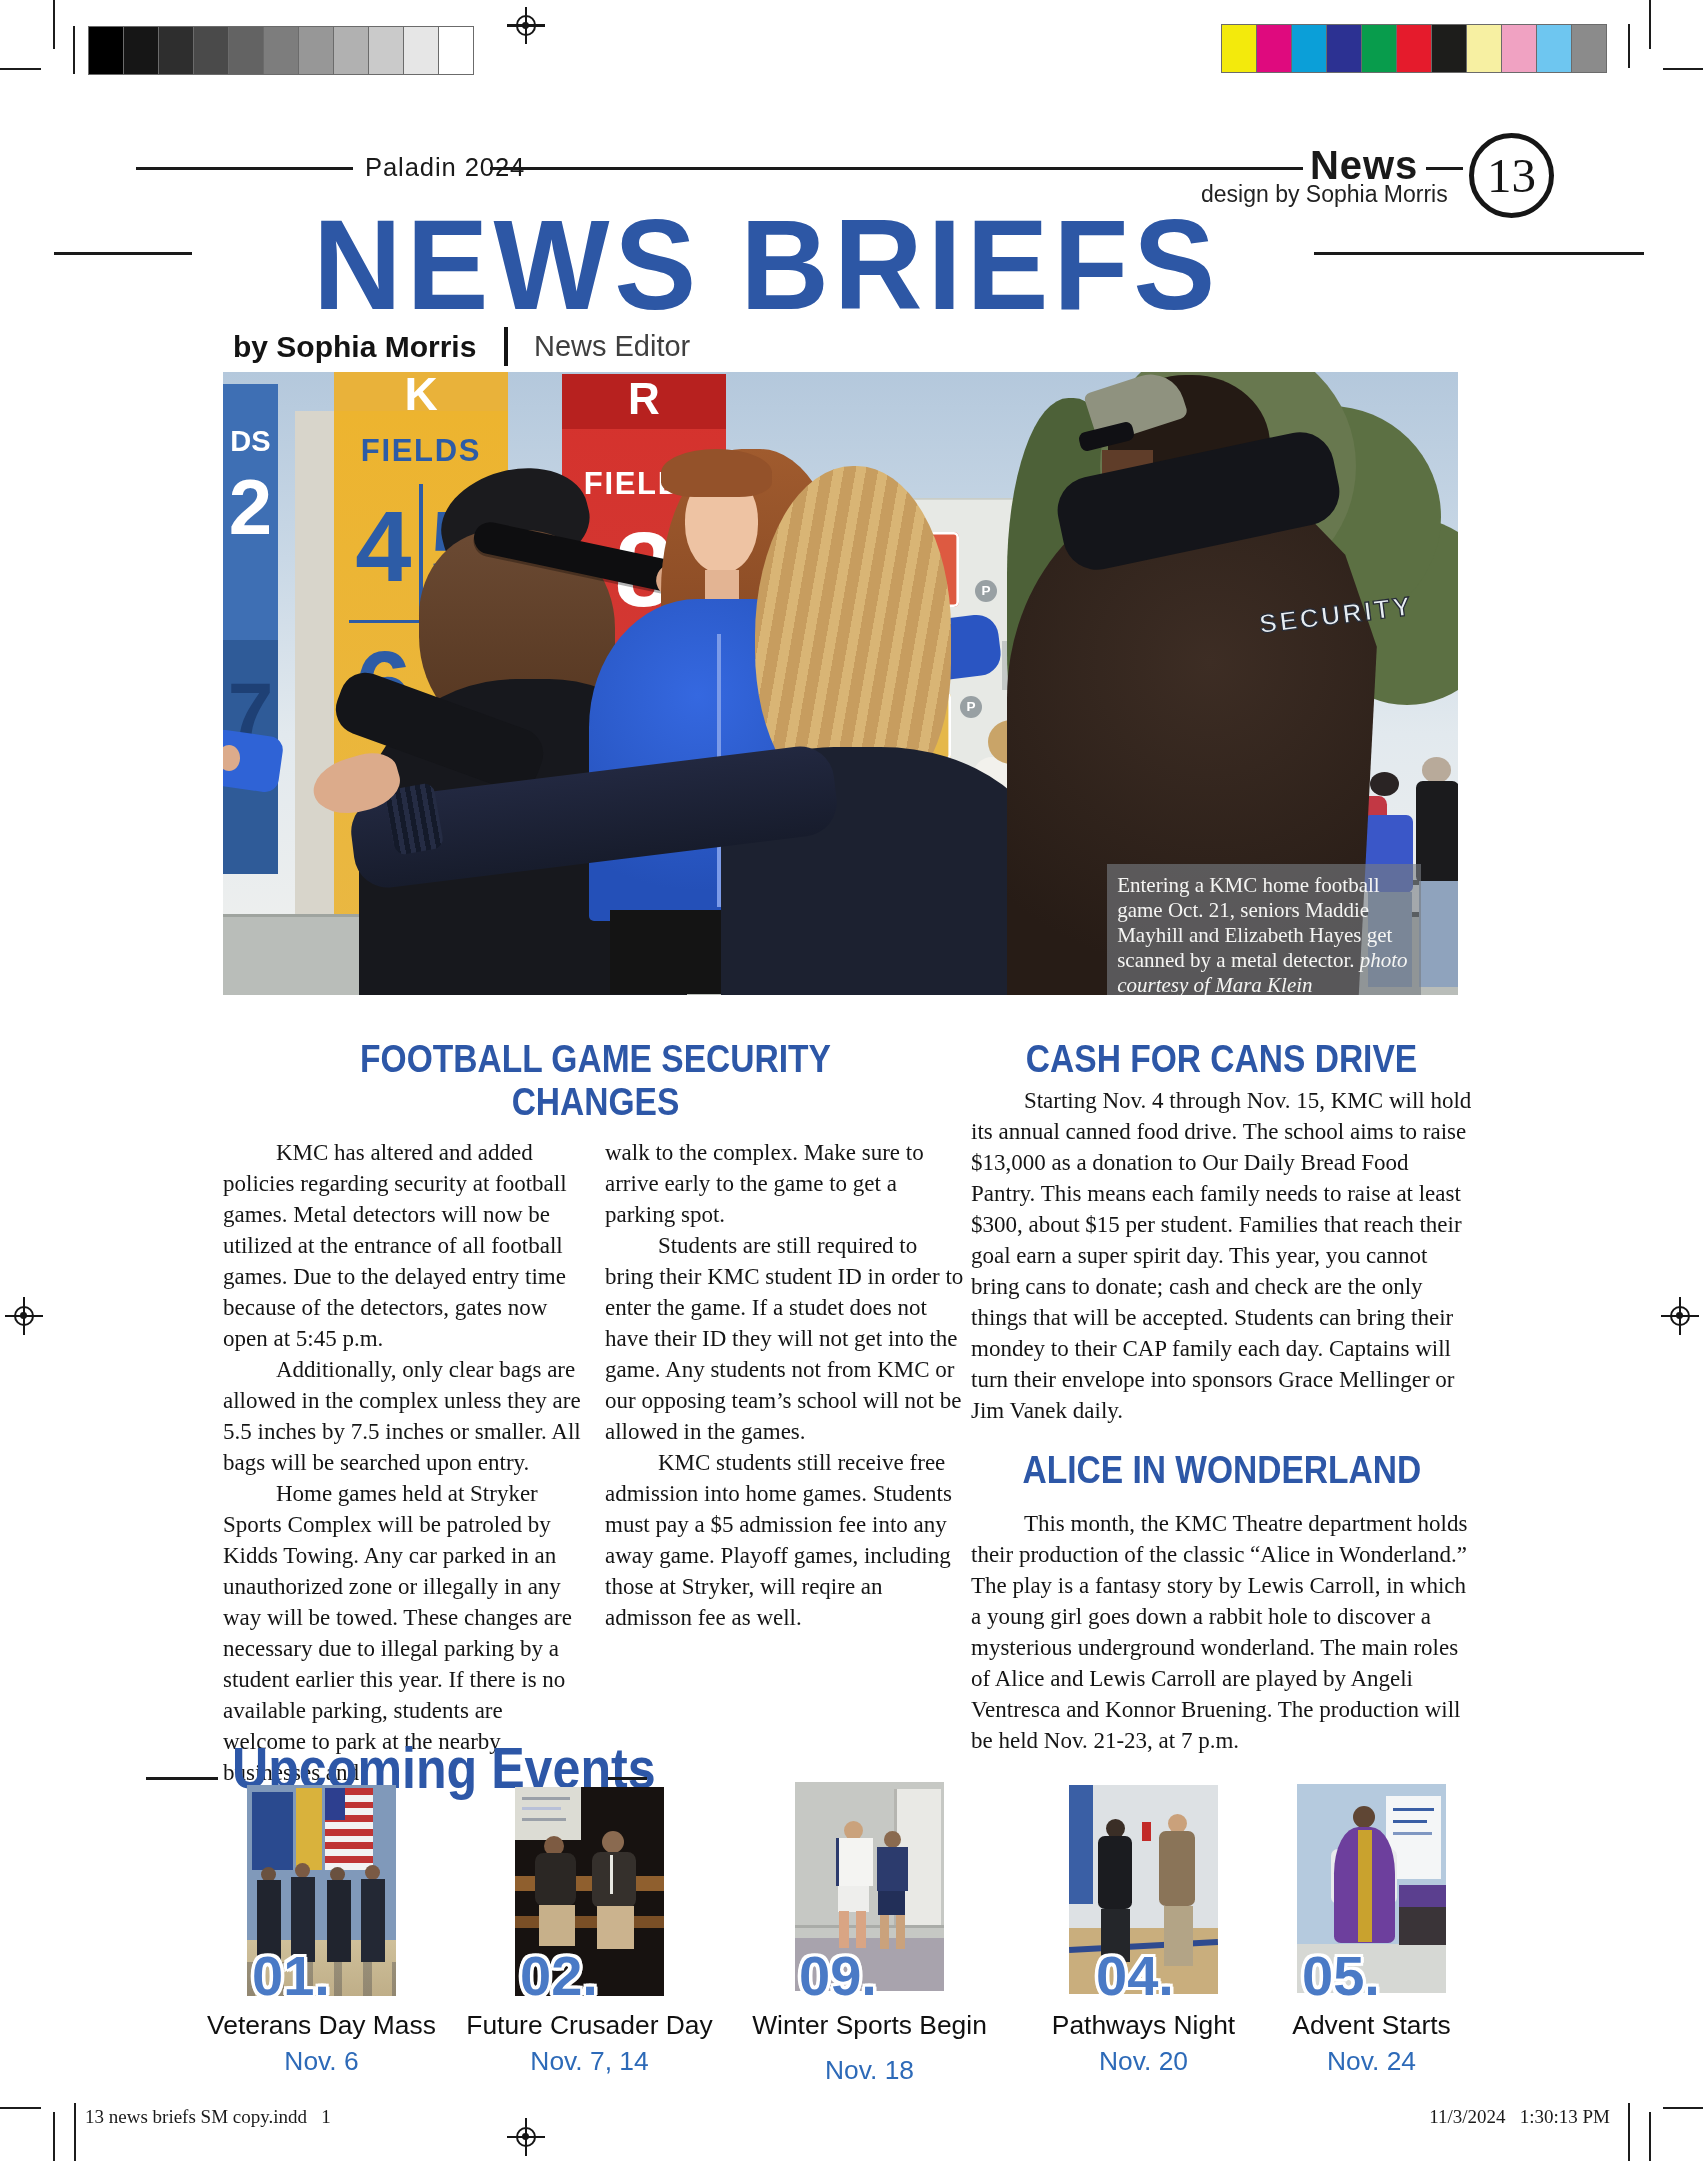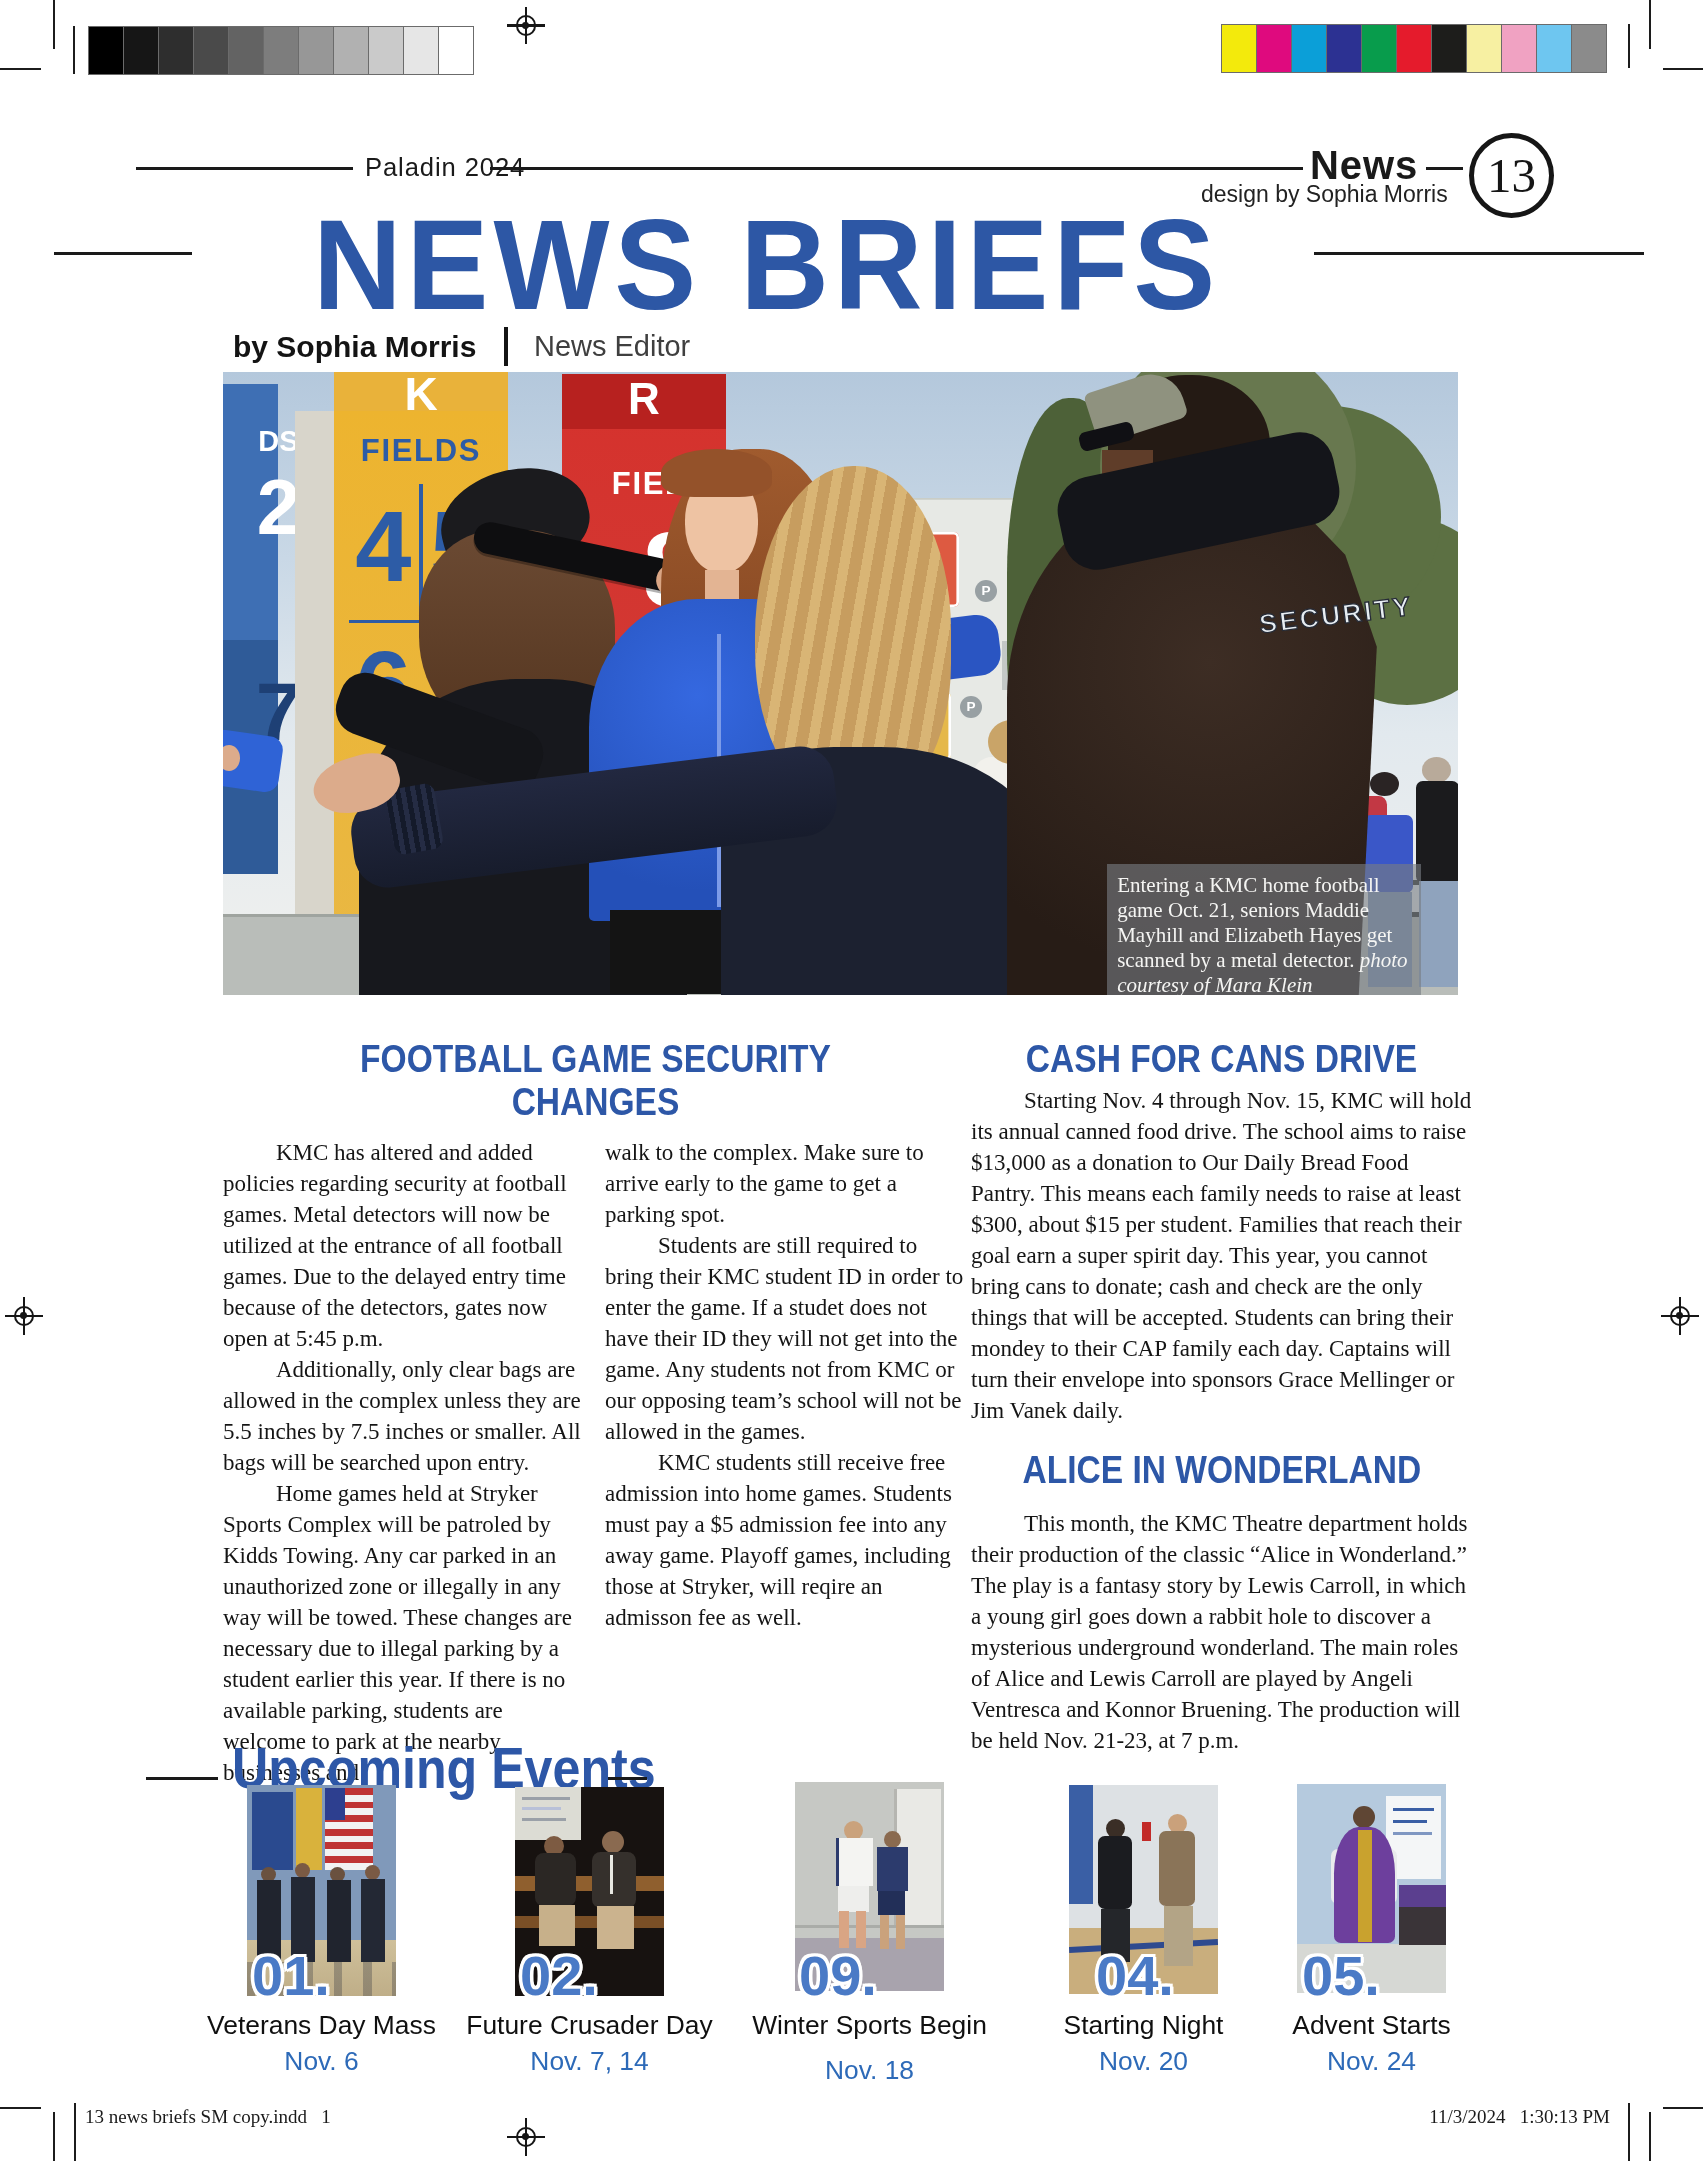--- a/index.html
+++ b/index.html
@@ -35,21 +35,21 @@
   .byline .sep{width:3.4px;height:39px;background:#141414;margin:0 10.2px 0 12px;}
   .byline .role{font-size:29px;color:#3f3f3f;}
 
   
   .photo{position:absolute;left:223px;top:372px;width:1235px;height:623px;overflow:hidden;
       background:linear-gradient(180deg,#b4c8dc 0%,#c9d8e6 30%,#e2e9ee 58%,#f1f1ee 100%);}
   .photo-caption{position:absolute;left:884px;top:492px;width:294px;padding:8.5px 10.2px 10.2px 10.2px;
       background:rgba(120,125,130,0.62);z-index:40;
       font-family:"Liberation Serif","DejaVu Serif",serif;font-size:21px;line-height:25px;color:#f5f5f3;}
   .photo-caption i{font-style:italic;}
-  .signtxt{position:absolute;color:#fff;font-weight:700;text-align:center;width:100%;margin-left:28px;}
+  .signtxt{position:absolute;color:#fff;font-weight:700;text-align:center;width:100%;}
   .legend-row{display:flex;align-items:center;height:22px;}
   .legend-row .sw{width:12.8px;height:12.8px;margin-right:6.8px;flex:0 0 auto;}
   .legend-row .lb{font-size:10.6px;font-weight:700;letter-spacing:0.3px;color:#4d586b;white-space:nowrap;}
   .sec-text{position:absolute;left:1036px;top:228px;transform:rotate(-7deg);
       font-size:26.4px;font-weight:700;letter-spacing:2.6px;color:#e7edf2;
       -webkit-text-stroke:1.3px #262b36;z-index:21;}
 
   
   .art-head{width:100%;text-align:center;}
   .art-head span{display:inline-block;font-size:39px;line-height:43px;font-weight:700;color:#2d57a7;
@@ -463,21 +463,21 @@
 
   <div class="ev-num" style="left:252px;top:1949px;">01.</div>
   <div class="ev-num" style="left:520px;top:1949px;">02.</div>
   <div class="ev-num" style="left:799px;top:1949px;">09.</div>
   <div class="ev-num" style="left:1073px;top:1949px;padding-left:23px;">04.</div>
   <div class="ev-num" style="left:1302px;top:1949px;">05.</div>
 
   <div class="ev-name" style="left:185px;top:2010px;">Veterans Day Mass</div>
   <div class="ev-name" style="left:453px;top:2010px;">Future Crusader Day</div>
   <div class="ev-name" style="left:733px;top:2010px;">Winter Sports Begin</div>
-  <div class="ev-name" style="left:1007px;top:2010px;">Starting Night</div>
+  <div class="ev-name" style="left:1007px;top:2010px;">Pathways Night</div>
   <div class="ev-name" style="left:1235px;top:2010px;">Advent Starts</div>
 
   <div class="ev-date" style="left:185px;top:2046px;">Nov. 6</div>
   <div class="ev-date" style="left:453px;top:2046px;">Nov. 7, 14</div>
   <div class="ev-date" style="left:733px;top:2055px;">Nov. 18</div>
   <div class="ev-date" style="left:1007px;top:2046px;">Nov. 20</div>
   <div class="ev-date" style="left:1235px;top:2046px;">Nov. 24</div>
 
   <div class="slug" style="left:85px;top:2106px;">13 news briefs SM copy.indd   1</div>
   <div class="slug" style="left:1278px;top:2106px;width:332px;text-align:right;">11/3/2024   1:30:13 PM</div>

